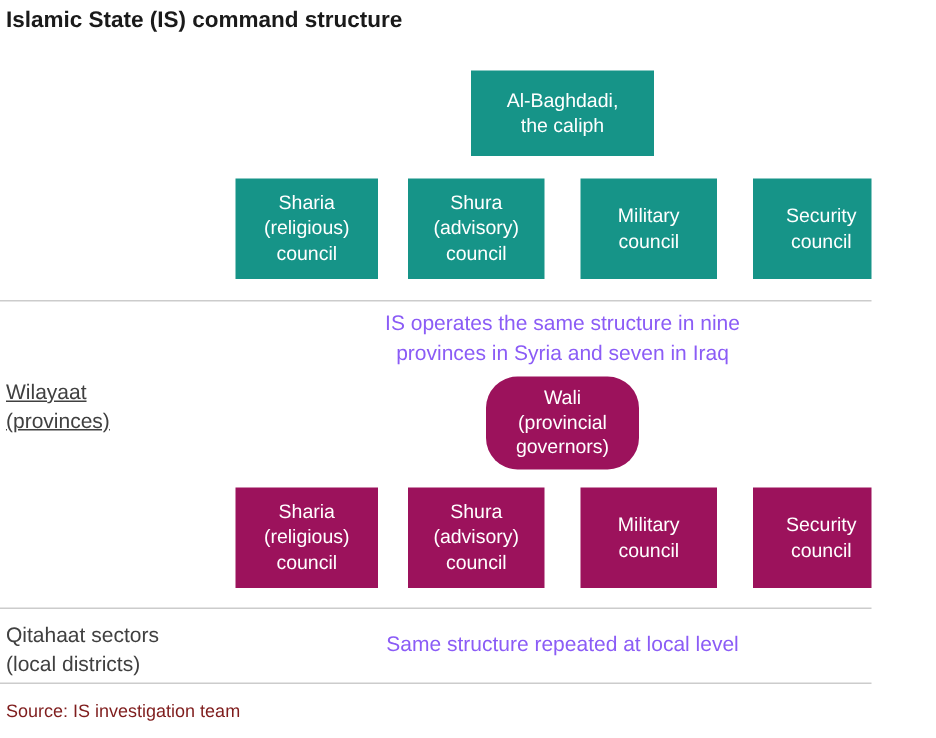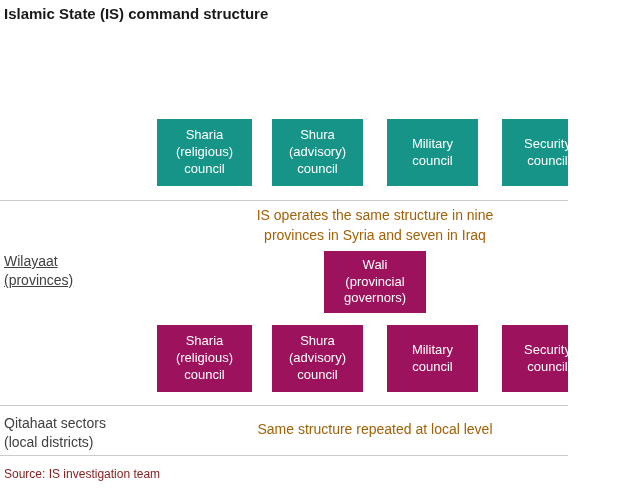--- a/index.html
+++ b/index.html
@@ -7,20 +7,21 @@
     padding: 0;
     background: #ffffff;
     font-family: "Liberation Sans", sans-serif;
   }
   .canvas {
     position: relative;
     width: 568px;
     height: 492px;
     background: #ffffff;
     overflow: hidden;
+    padding-left: 13px;
   }
   .title {
     position: absolute;
     left: 4px;
     top: 5px;
     font-size: 15px;
     font-weight: bold;
     color: #1a1a1a;
   }
   .side-label {
@@ -49,60 +50,62 @@
     height: 1px;
     background: #cccccc;
   }
   .note {
     position: absolute;
     left: 150px;
     width: 450px;
     text-align: center;
     font-size: 14px;
     line-height: 1.4;
-    color: #a16207;
+    color: #8b5cf6;
     white-space: pre-line;
   }
   .source {
     position: absolute;
     left: 4px;
     top: 467px;
     font-size: 12px;
     color: #7f1d1d;
   }
 </style>
 </head>
 <body>
 
 <div class="canvas">
 
   <div class="title">Islamic State (IS) command structure</div>
 
 
+  <div class="box" style="left: 314px; top: 47px; width: 122px; height: 57px; background: rgb(22, 148, 136);">Al-Baghdadi,
+the caliph</div>
 
   <div class="box" style="left: 157px; top: 119px; width: 95px; height: 67px; background: rgb(22, 148, 136);">Sharia
 (religious)
 council</div>
   <div class="box" style="left: 272px; top: 119px; width: 91px; height: 67px; background: rgb(22, 148, 136);">Shura
 (advisory)
 council</div>
   <div class="box" style="left: 387px; top: 119px; width: 91px; height: 67px; background: rgb(22, 148, 136);">Military
 council</div>
   <div class="box" style="left: 502px; top: 119px; width: 91px; height: 67px; background: rgb(22, 148, 136);">Security
 council</div>
 
   <div class="divider" style="top:200px;"></div>
 
   <div class="note" style="top:206px;">IS operates the same structure in nine
 provinces in Syria and seven in Iraq</div>
 
   <div class="side-label" style="top:252px;text-decoration:underline;">Wilayaat
 (provinces)</div>
 
-  <div class="box" style="left: 324px; top: 251px; width: 102px; height: 62px; background: rgb(156, 18, 92);">Wali
+  <div class="box" style="left: 324px; top: 251px; width: 102px; height: 62px; background: rgb(156, 18, 92); border-radius: 21px;">Wali
 (provincial
 governors)</div>
 
   <div class="box" style="left: 157px; top: 325px; width: 95px; height: 67px; background: rgb(156, 18, 92);">Sharia
 (religious)
 council</div>
   <div class="box" style="left: 272px; top: 325px; width: 91px; height: 67px; background: rgb(156, 18, 92);">Shura
 (advisory)
 council</div>
   <div class="box" style="left: 387px; top: 325px; width: 91px; height: 67px; background: rgb(156, 18, 92);">Military

